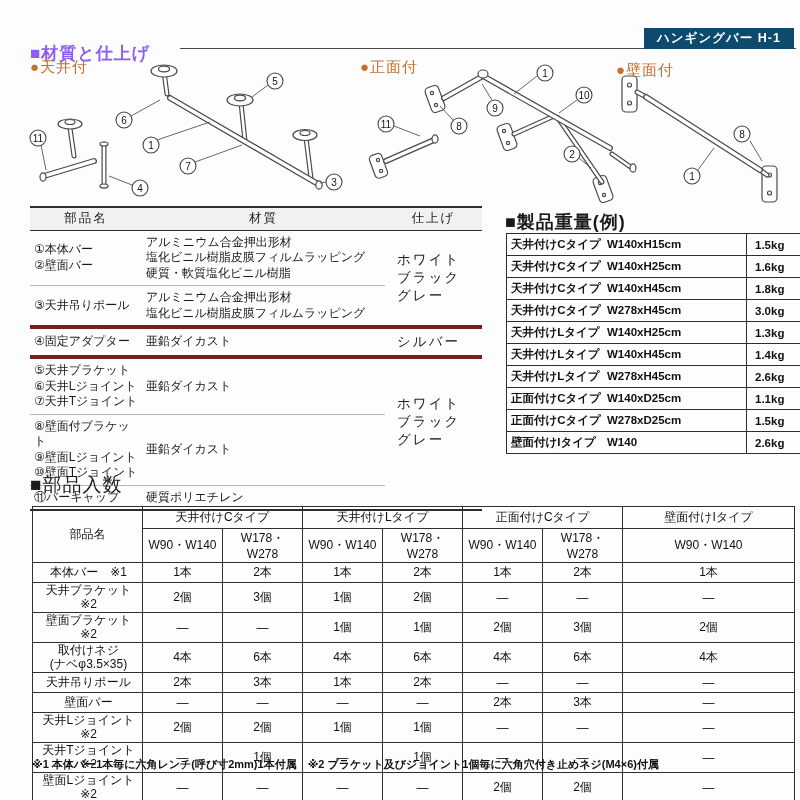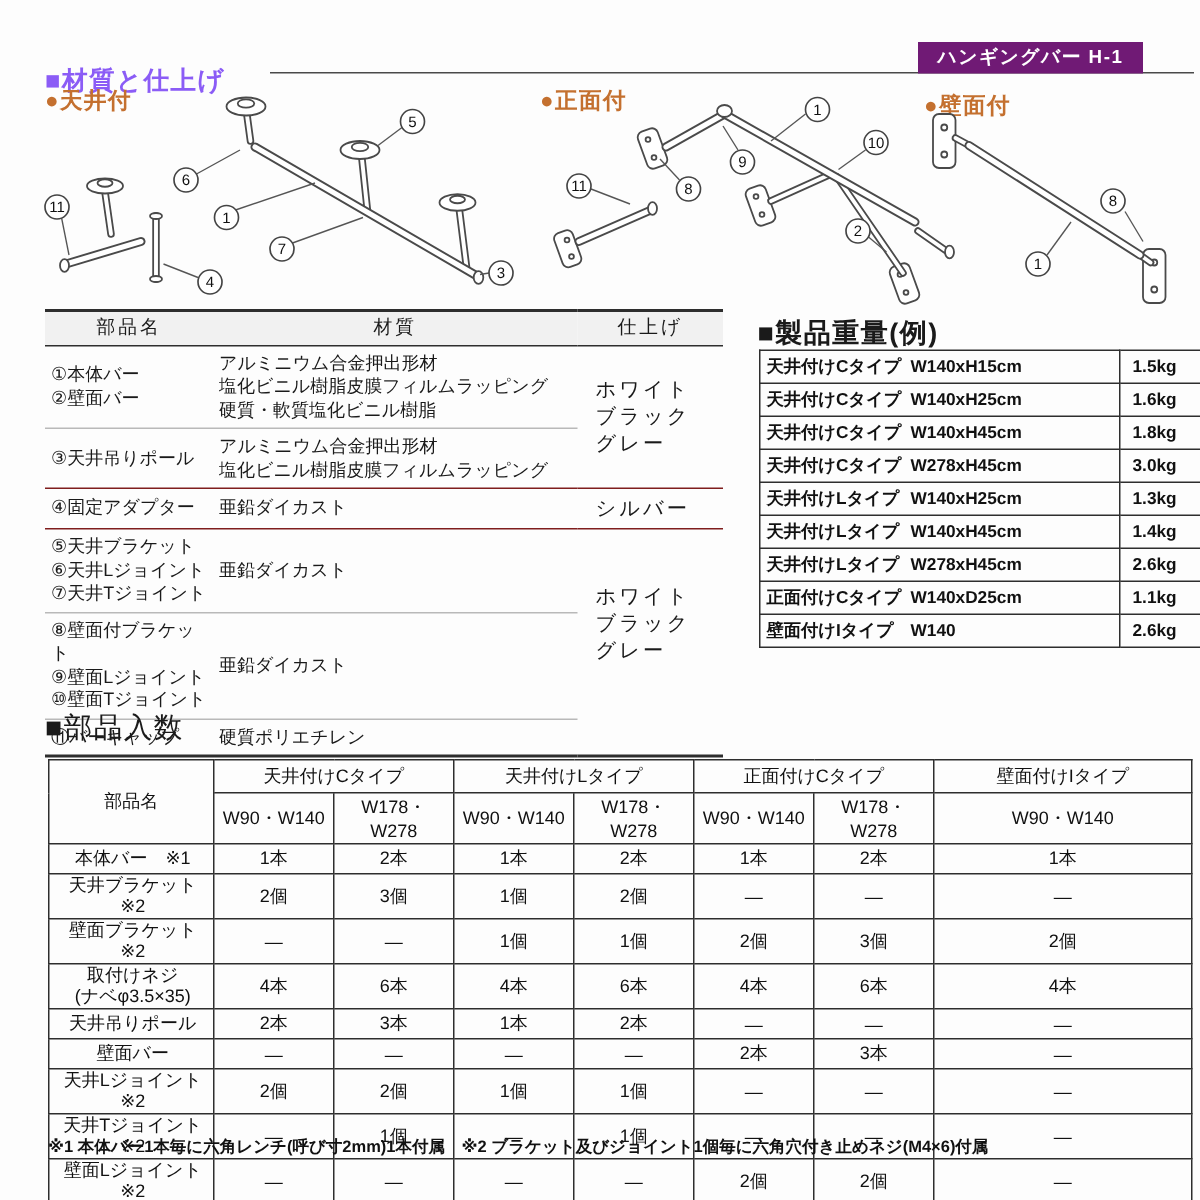--- a/index.html
+++ b/index.html
@@ -1,40 +1,40 @@
 <!DOCTYPE html>
 <html><head>
 <meta charset="utf-8">
 <style>
   html,body{margin:0;padding:0;}
   body{width:800px;height:800px;background:#fdfdfd;font-family:"Liberation Sans","DejaVu Sans",sans-serif;color:#1a1a1a;position:relative;overflow:hidden;}
   .abs{position:absolute;}
   
   .page-title{left:30px;top:42px;font-size:17px;font-weight:bold;color:#8b5cf6;letter-spacing:1px;}
   .head-rule{left:180px;top:48px;width:616px;height:1px;background:#4a4a4a;}
-  .badge{left:612px;top:28px;background:#701a75;color:#fff;font-size:12.5px;font-weight:bold;padding:2px 13px;letter-spacing:1px;}
+  .badge{left:644px;top:28px;background:#0c4a6e;color:#fff;font-size:12.5px;font-weight:bold;padding:2px 13px;letter-spacing:1px;}
   
-  .dlabel{font-size:15px;font-weight:bold;color:#c4702f;letter-spacing:1px;}
+  .dlabel{font-size:15px;font-weight:normal;color:#c4702f;letter-spacing:1px;}
   .dl-c{left:30px;top:58px;} .dl-f{left:360px;top:58px;} .dl-w{left:616px;top:61px;}
   
   svg{overflow:visible;}
   .o{stroke:#4a4a4a;stroke-width:6;stroke-linecap:round;fill:none;}
   .i{stroke:#fff;stroke-width:3.4;stroke-linecap:round;fill:none;}
   .o2{stroke:#4a4a4a;stroke-width:5;stroke-linecap:round;fill:none;}
   .i2{stroke:#fff;stroke-width:2.6;stroke-linecap:round;fill:none;}
   .pl{fill:#fff;stroke:#4a4a4a;stroke-width:1.2;}
   .ld{stroke:#555;stroke-width:0.9;fill:none;}
   .co circle{fill:#fff;stroke:#444;stroke-width:1.1;}
   .co text{font-size:10px;fill:#111;text-anchor:middle;font-family:"Liberation Sans","DejaVu Sans",sans-serif;}
   
   .mtable{left:30px;top:206px;width:452px;border-collapse:collapse;font-size:12px;line-height:15.5px;border-top:2px solid #2e2e2e;border-bottom:2px solid #2e2e2e;}
   .mtable th{background:#f1f1f1;border-bottom:1px solid #2e2e2e;font-weight:normal;font-size:12.5px;padding:3px 2px;letter-spacing:2px;}
   .mtable td{padding:4px 4px;vertical-align:middle;}
   .ml{white-space:pre-line;}
-  .grp td{border-top:1px solid #7f1d1d;}
+  .grp td{border-top:4px solid #7f1d1d;}
   td.thin{border-top:1px solid #b9b9b9;}
   .finish{padding-left:12px !important;font-size:13.5px;line-height:18px;letter-spacing:2px;}
   
   .whead{left:505px;top:210px;font-size:18px;font-weight:bold;letter-spacing:1px;}
   .wtable{left:506px;top:233px;width:296px;border-collapse:collapse;font-size:11.5px;font-weight:bold;color:#111;}
   .wtable td{border:1.4px solid #2e2e2e;padding:2px 4px;height:17px;}
   .wt-type{display:inline-block;width:96px;}
   .wt-kg{width:42px;padding-left:8px !important;}
   
   .phead{left:30px;top:472px;font-size:19px;font-weight:normal;letter-spacing:1px;}
@@ -340,20 +340,26 @@
         <td class="wt-kg">2.6kg</td>
       </tr>
 
       <tr>
         <td class="wt-name">
           <span class="wt-type">正面付けCタイプ</span><span>W140xD25cm</span>
         </td>
         <td class="wt-kg">1.1kg</td>
       </tr>
 
+      <tr>
+        <td class="wt-name">
+          <span class="wt-type">正面付けCタイプ</span><span>W278xD25cm</span>
+        </td>
+        <td class="wt-kg">1.5kg</td>
+      </tr>
 
       <tr>
         <td class="wt-name">
           <span class="wt-type">壁面付けIタイプ</span><span>W140</span>
         </td>
         <td class="wt-kg">2.6kg</td>
       </tr>
     </tbody>
 </table>
 

